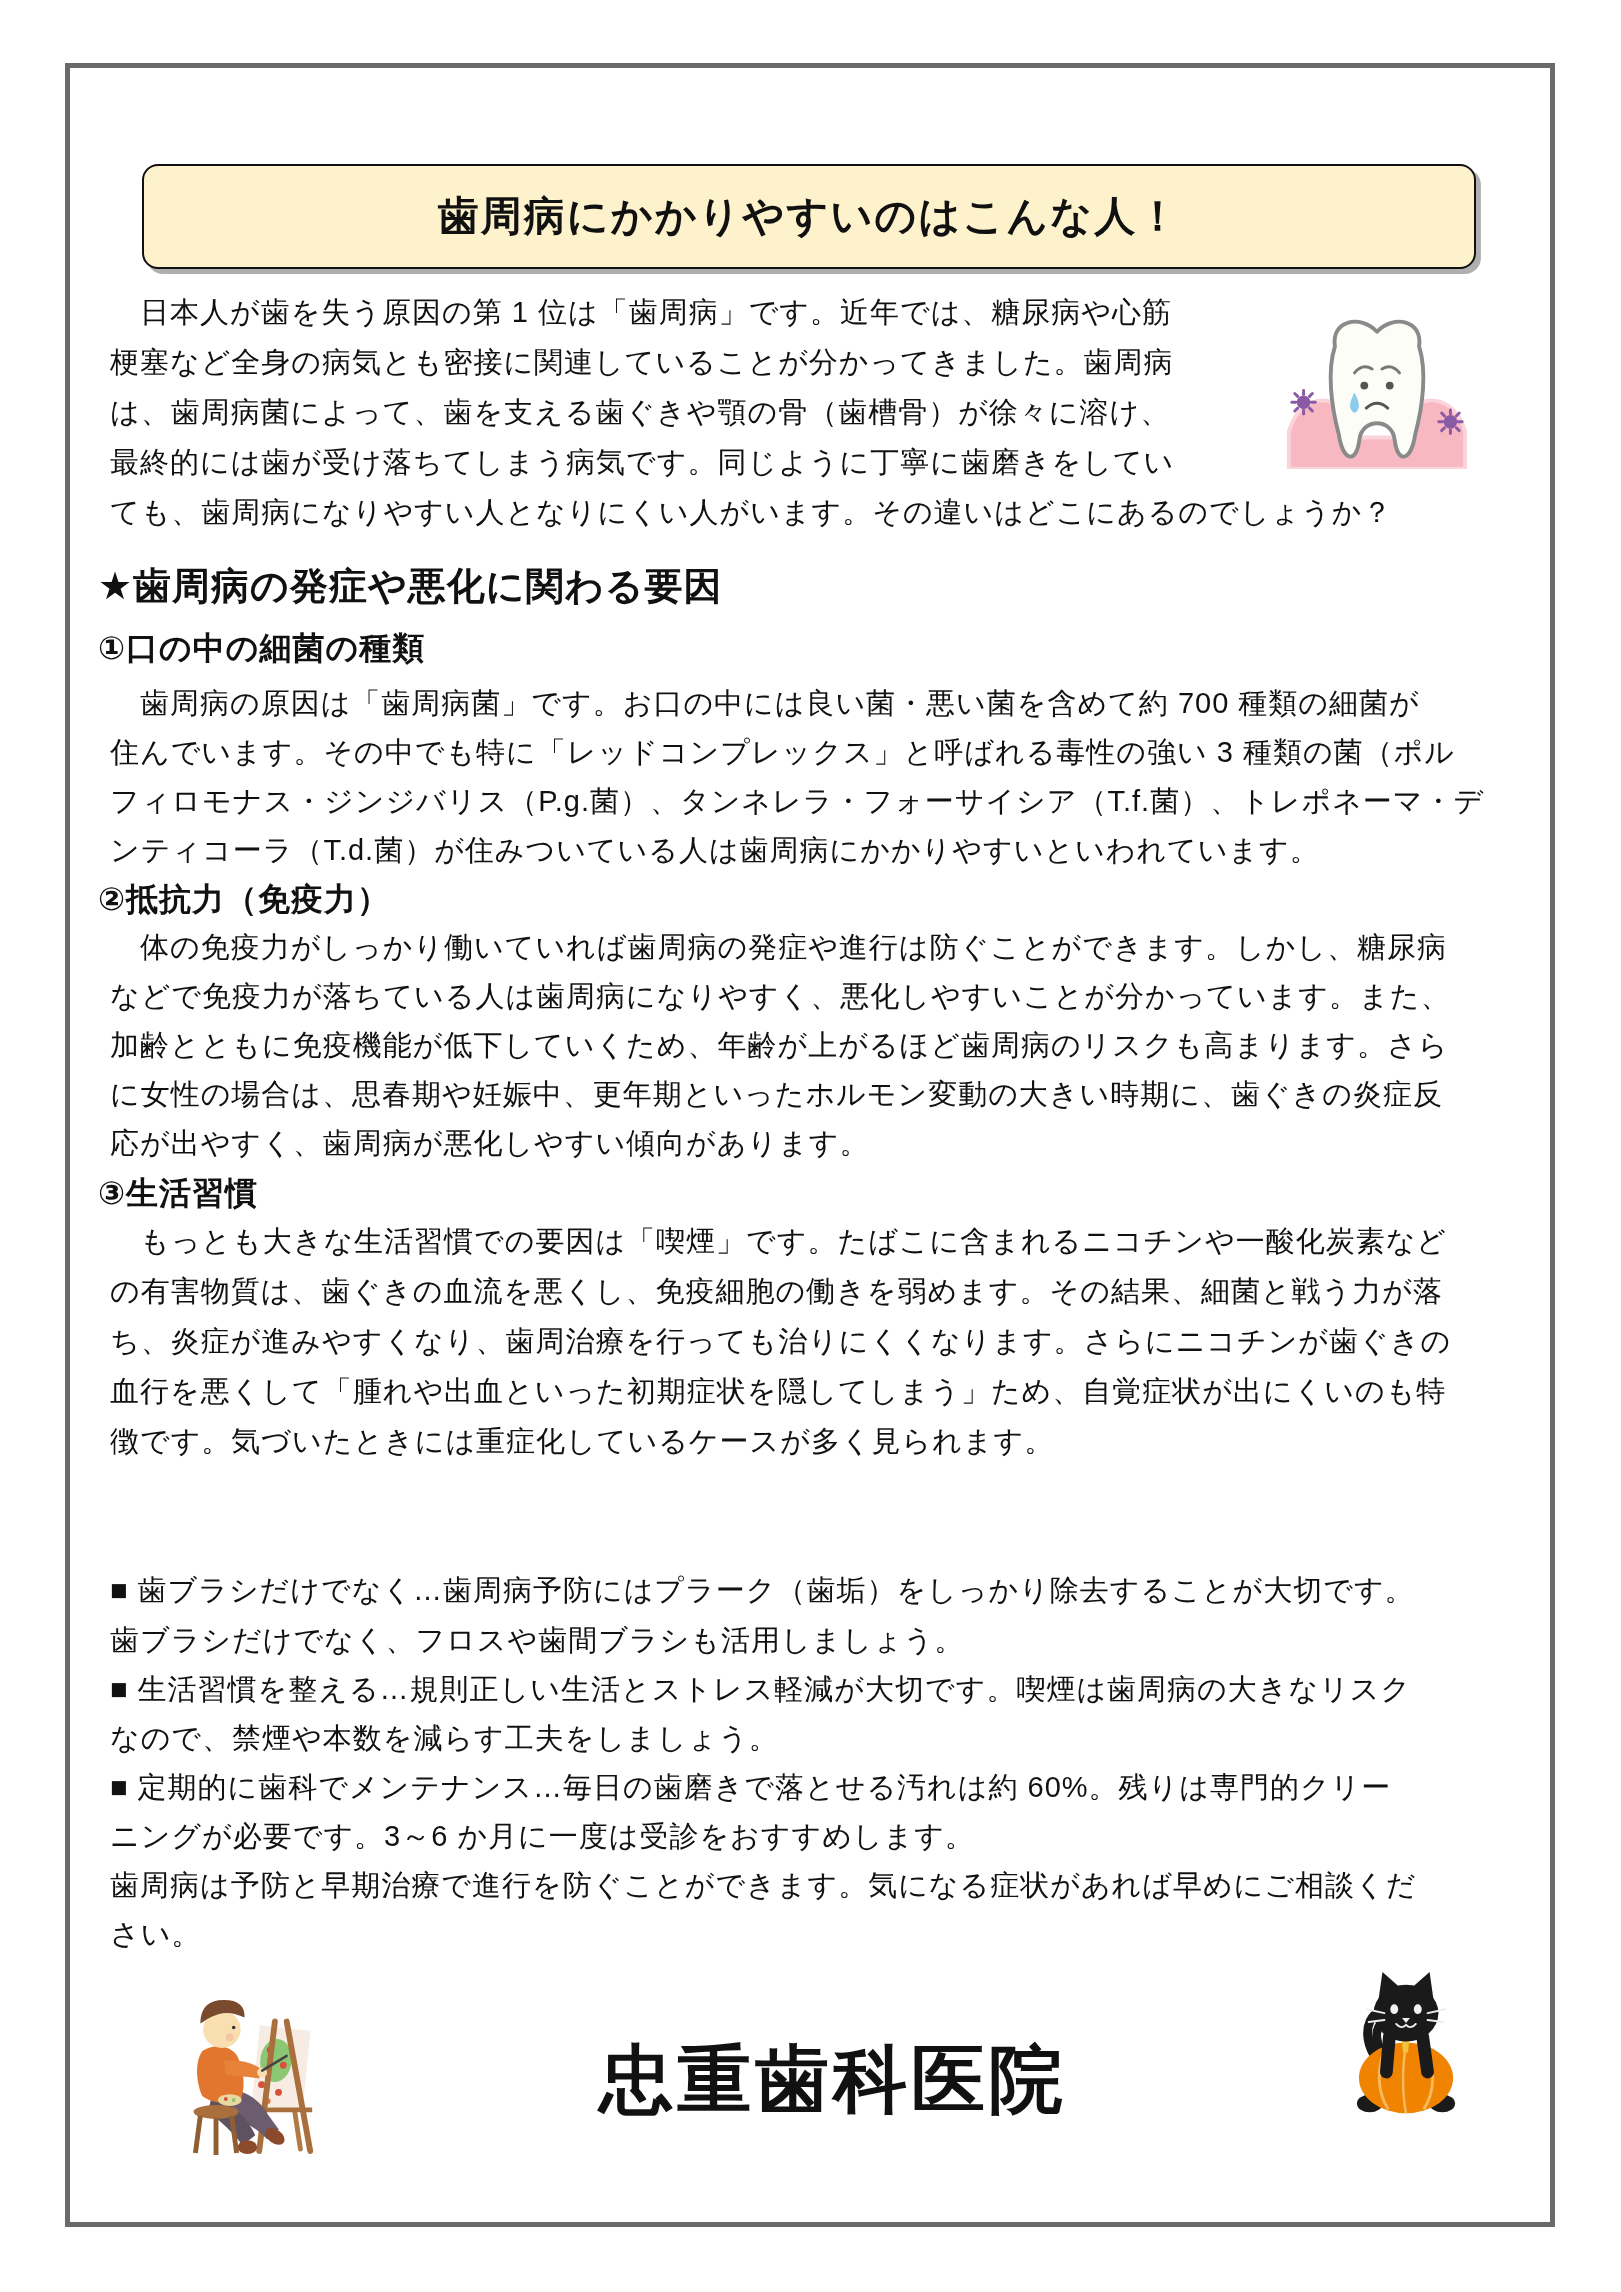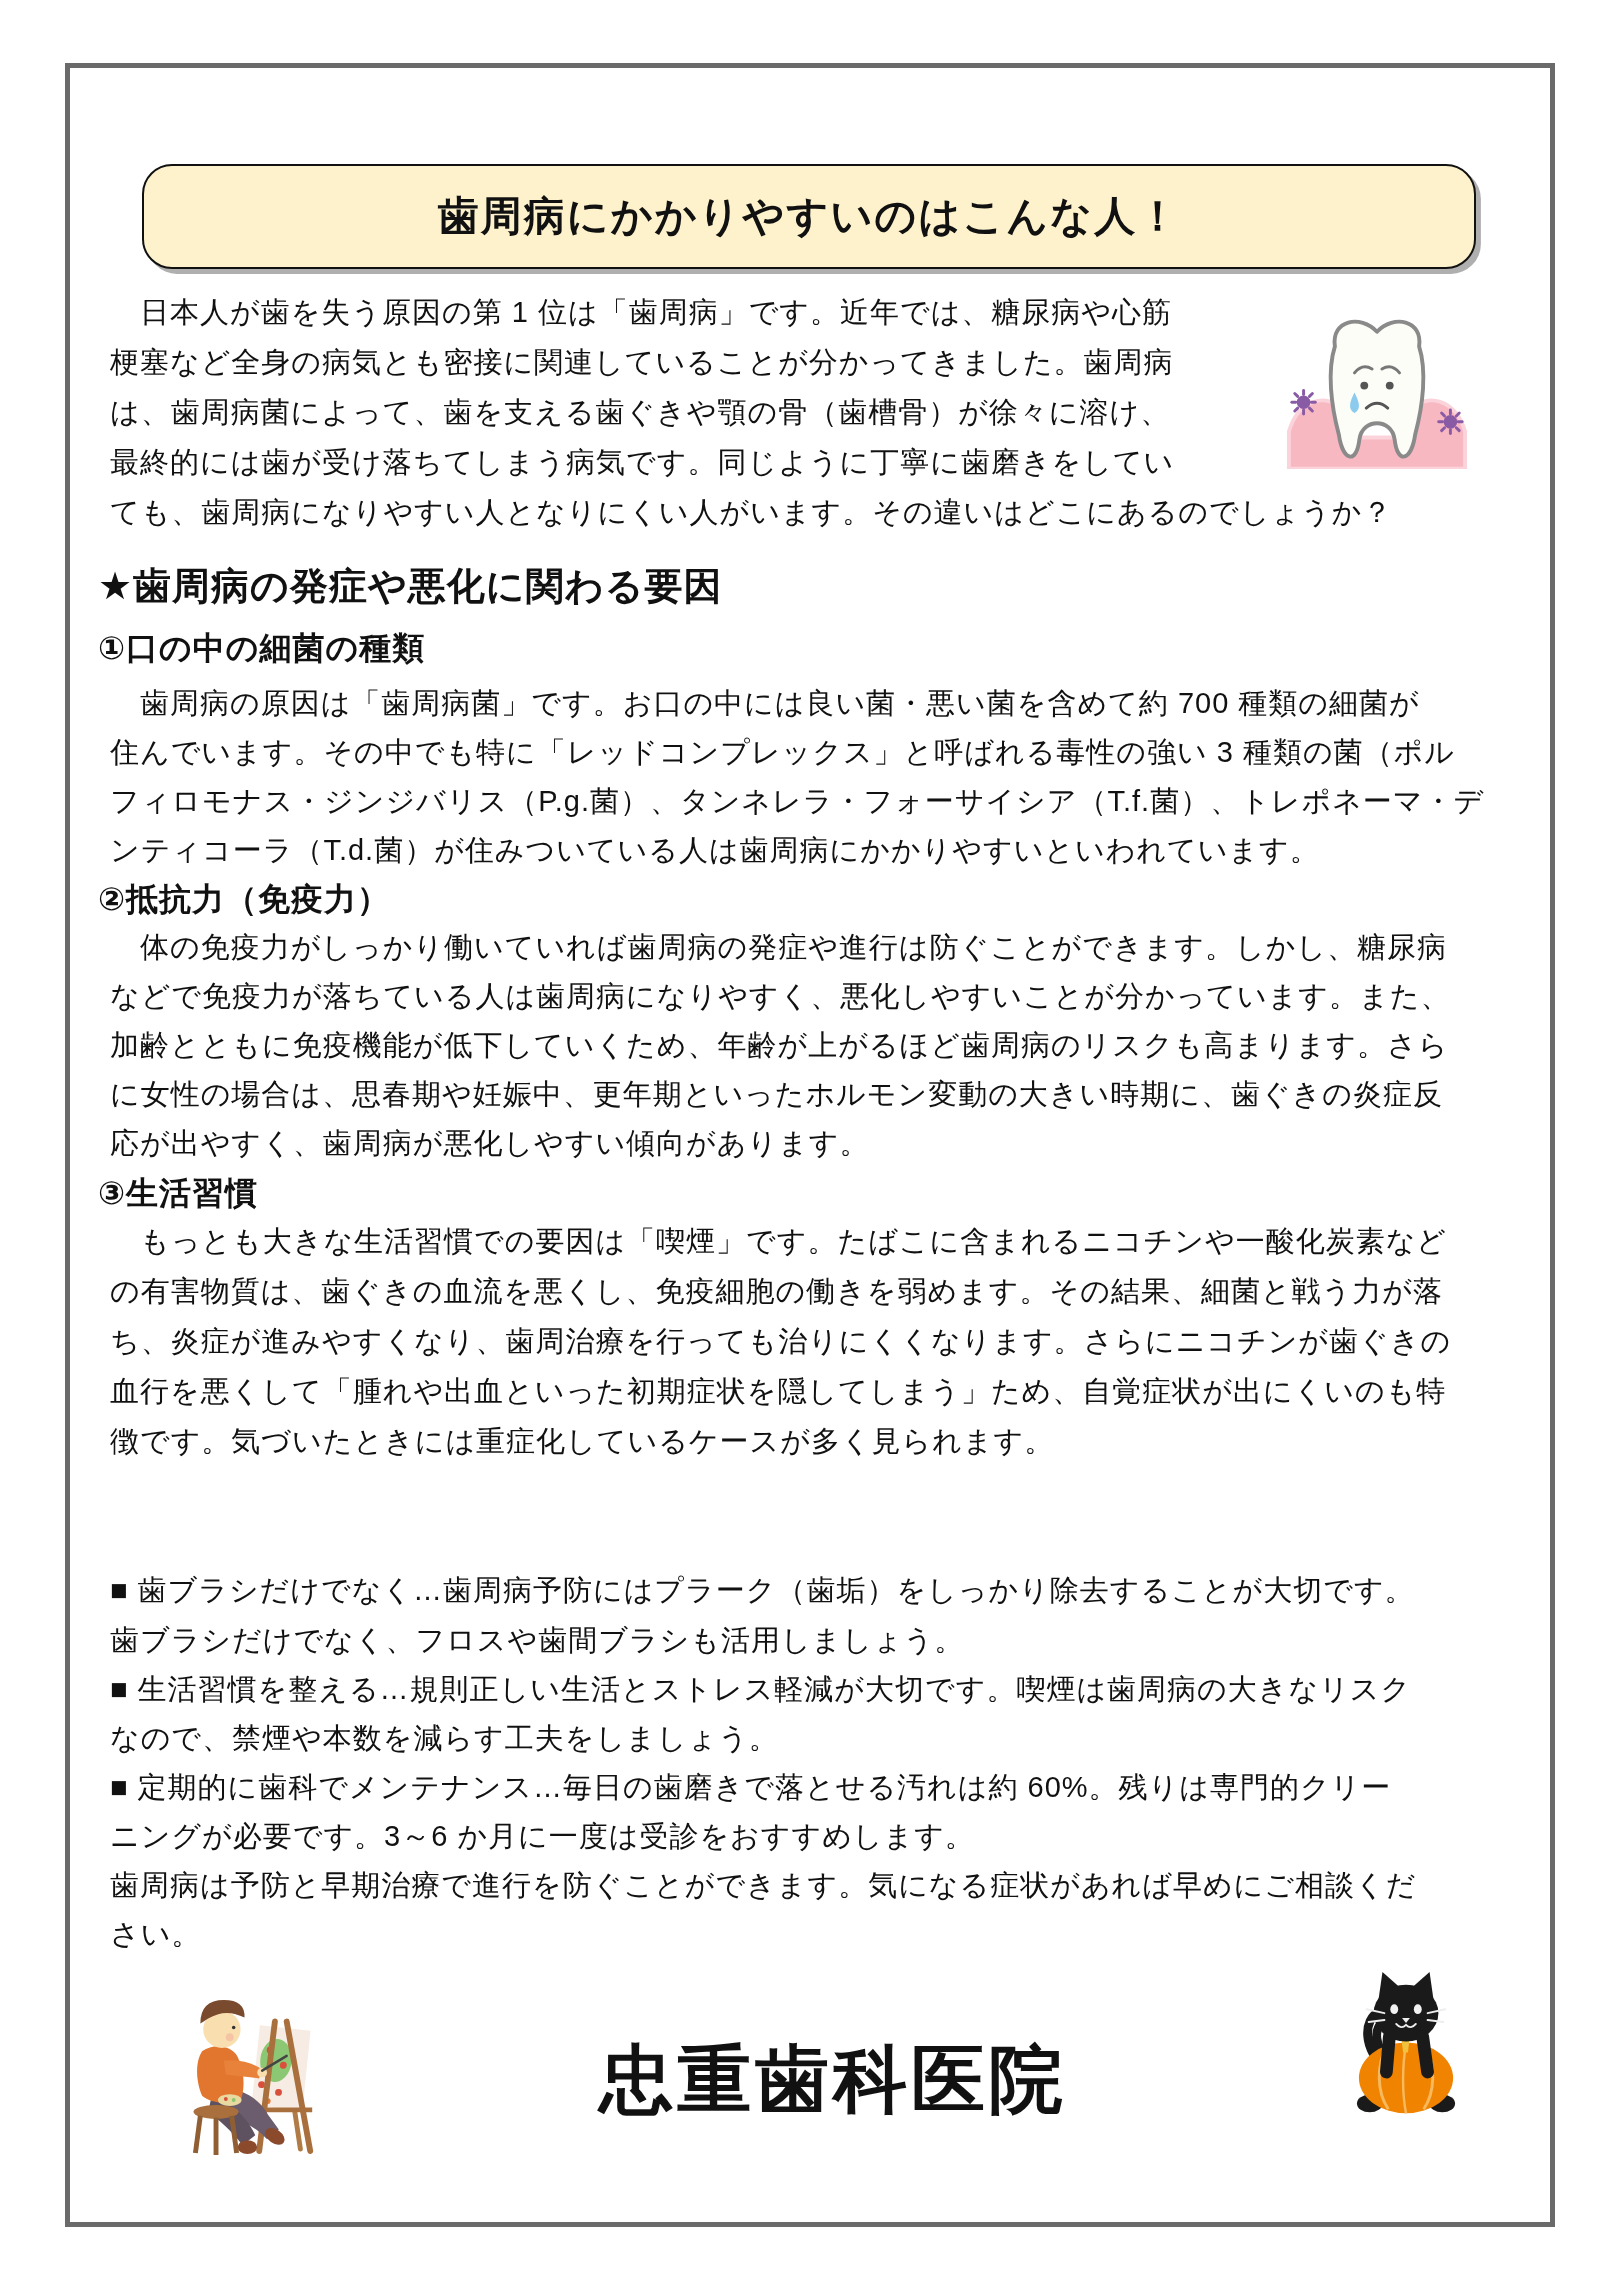--- a/index.html
+++ b/index.html
@@ -1,20 +1,20 @@
 <!DOCTYPE html>
 <html><head>
 <meta charset="utf-8">
 <style>
   * { margin:0; padding:0; box-sizing:border-box; }
   body { background:#ffffff; font-family:"Liberation Sans","DejaVu Sans",sans-serif; }
   .page { position:relative; width:1621px; height:2293px; background:#ffffff; overflow:hidden; color:#111; }
   .frame { position:absolute; left:65px; top:63px; width:1490px; height:2164px; border:5.9px solid #6a6a6a; background:transparent; }
   .title-box { position:absolute; left:142px; top:164px; width:1334px; height:105px;
-    background:#FDF2CC; border:2.9px solid #111; border-radius:30px;
+    background:#FDF2CC; border:2.9px solid #111; border-radius:16px;
     box-shadow:4.9px 4.9px 0 rgba(110,110,110,0.55);
     display:flex; align-items:center; justify-content:center; }
   .title-box span { font-size:41px; font-weight:bold; letter-spacing:2px; }
   .line { position:absolute; left:110px; white-space:nowrap; font-size:29px; letter-spacing:1px; line-height:1; }
   .h-star { position:absolute; left:98px; white-space:nowrap; font-size:38px; font-weight:bold; letter-spacing:1px; line-height:1;text-align:right; }
   .h-sub { position:absolute; left:98px; white-space:nowrap; font-size:32px; font-weight:bold; letter-spacing:1px; line-height:1; }
   .clinic { position:absolute; left:0; top:2031px; width:1666px; text-align:center; font-size:74px; font-weight:bold; letter-spacing:3.9px; white-space:nowrap; }
   svg { position:absolute; display:block; }
 </style>
 </head>

